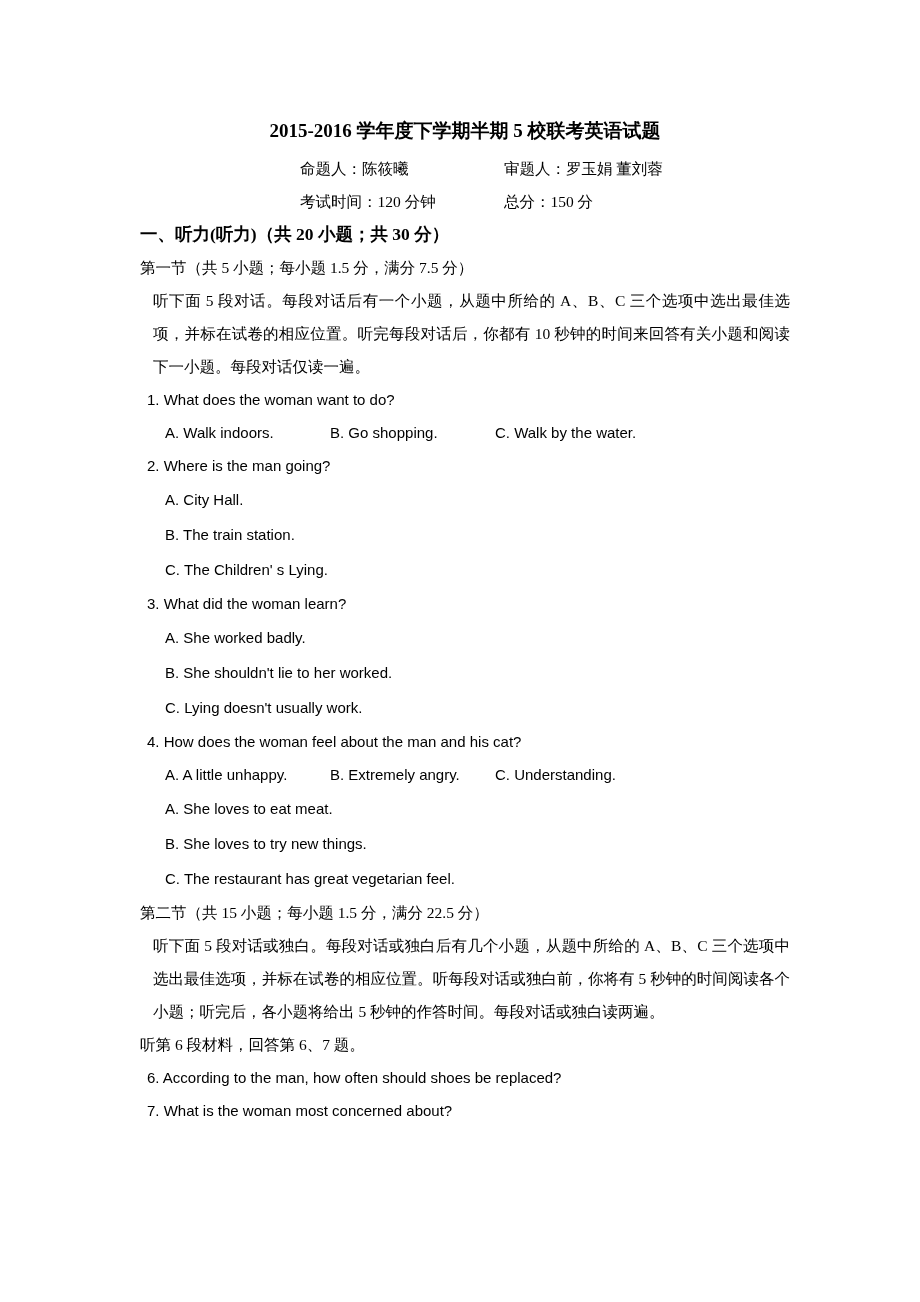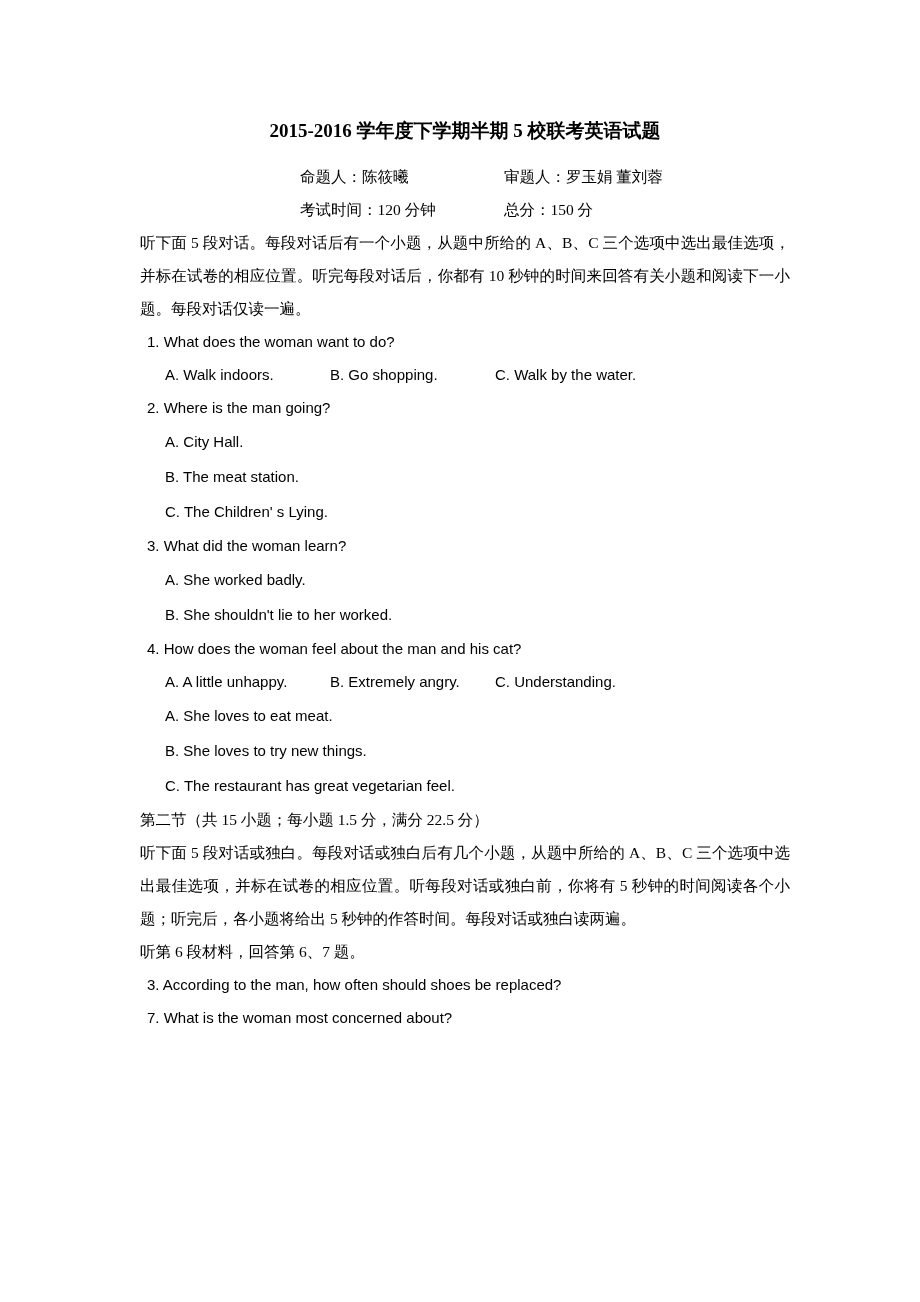--- a/index.html
+++ b/index.html
@@ -12,33 +12,33 @@
     background: #ffffff;
     color: #000000;
     padding: 118px 130px 60px 140px;
   }
   .doc-title {
     font-family: "Liberation Serif", serif;
     font-weight: 700;
     font-size: 19px;
     line-height: 26px;
     text-align: center;
-    margin-bottom: 16px;
+    margin-bottom: 8px;
   }
   .meta { font-family: "Liberation Serif", serif; font-size: 15.5px; }
   .meta-row { line-height: 33px; padding-left: 160px; white-space: nowrap; }
   .meta-left { display: inline-block; min-width: 200px; }
   .sec-h {
     font-family: "Liberation Serif", serif;
     font-weight: 700;
     font-size: 17.5px;
     line-height: 33px;
   }
   .sub-h { font-family: "Liberation Serif", serif; font-size: 15.5px; line-height: 33px; }
-  .para  { font-family: "Liberation Serif", serif; font-size: 15.5px; line-height: 33px; text-align: justify; }
+  .para  { font-family: "Liberation Serif", serif; font-size: 15.5px; line-height: 33px; text-align: justify; margin-left: 13px; }
   .note  { font-family: "Liberation Serif", serif; font-size: 15.5px; line-height: 33px; }
   .q-line {
     font-family: "Liberation Sans", sans-serif;
     font-size: 15px;
     line-height: 33px;
     padding-left: 7px;
   }
   .opts-inline {
     font-family: "Liberation Sans", sans-serif;
     font-size: 15px;
@@ -66,48 +66,51 @@
       <span class="meta-left">命题人：陈筱曦</span>
       <span class="meta-right">审题人：罗玉娟 董刘蓉</span>
     </div>
     <div class="meta-row">
       <span class="meta-left">考试时间：120 分钟</span>
       <span class="meta-right">总分：150 分</span>
     </div>
   </div>
 
   <div id="doc-body">
+      <div class="sec-h">一、听力(听力)（共 20 小题；共 30 分）</div>
+      <div class="sub-h">第一节（共 5 小题；每小题 1.5 分，满分 7.5 分）</div>
       <div class="para">听下面 5 段对话。每段对话后有一个小题，从题中所给的 A、B、C 三个选项中选出最佳选项，并标在试卷的相应位置。听完每段对话后，你都有 10 秒钟的时间来回答有关小题和阅读下一小题。每段对话仅读一遍。</div>
       <div class="question">
         <div class="q-line">1. What does the woman want to do?</div>
         <div class="opts-inline"><span class="opt">A. Walk indoors.</span><span class="opt">B. Go shopping.</span><span class="opt">C. Walk by the water.</span></div>
       </div>
       <div class="question">
         <div class="q-line">2. Where is the man going?</div>
         <div class="opt-stack">A. City Hall.</div>
-        <div class="opt-stack">B. The meat station.</div>
+        <div class="opt-stack">B. The train station.</div>
         <div class="opt-stack">C. The Children' s Lying.</div>
       </div>
       <div class="question">
         <div class="q-line">3. What did the woman learn?</div>
         <div class="opt-stack">A. She worked badly.</div>
         <div class="opt-stack">B. She shouldn't lie to her worked.</div>
+        <div class="opt-stack">C. Lying doesn't usually work.</div>
       </div>
       <div class="question">
         <div class="q-line">4. How does the woman feel about the man and his cat?</div>
         <div class="opts-inline"><span class="opt">A. A little unhappy.</span><span class="opt">B. Extremely angry.</span><span class="opt">C. Understanding.</span></div>
       </div>
       <div class="question">
         <div class="opt-stack">A. She loves to eat meat.</div>
         <div class="opt-stack">B. She loves to try new things.</div>
         <div class="opt-stack">C. The restaurant has great vegetarian feel.</div>
       </div>
       <div class="sub-h">第二节（共 15 小题；每小题 1.5 分，满分 22.5 分）</div>
       <div class="para">听下面 5 段对话或独白。每段对话或独白后有几个小题，从题中所给的 A、B、C 三个选项中选出最佳选项，并标在试卷的相应位置。听每段对话或独白前，你将有 5 秒钟的时间阅读各个小题；听完后，各小题将给出 5 秒钟的作答时间。每段对话或独白读两遍。</div>
       <div class="note">听第 6 段材料，回答第 6、7 题。</div>
       <div class="question">
-        <div class="q-line">3. According to the man, how often should shoes be replaced?</div>
+        <div class="q-line">6. According to the man, how often should shoes be replaced?</div>
       </div>
       <div class="question">
         <div class="q-line">7. What is the woman most concerned about?</div>
       </div>
     </div>
 </div>
 
 </body></html>

